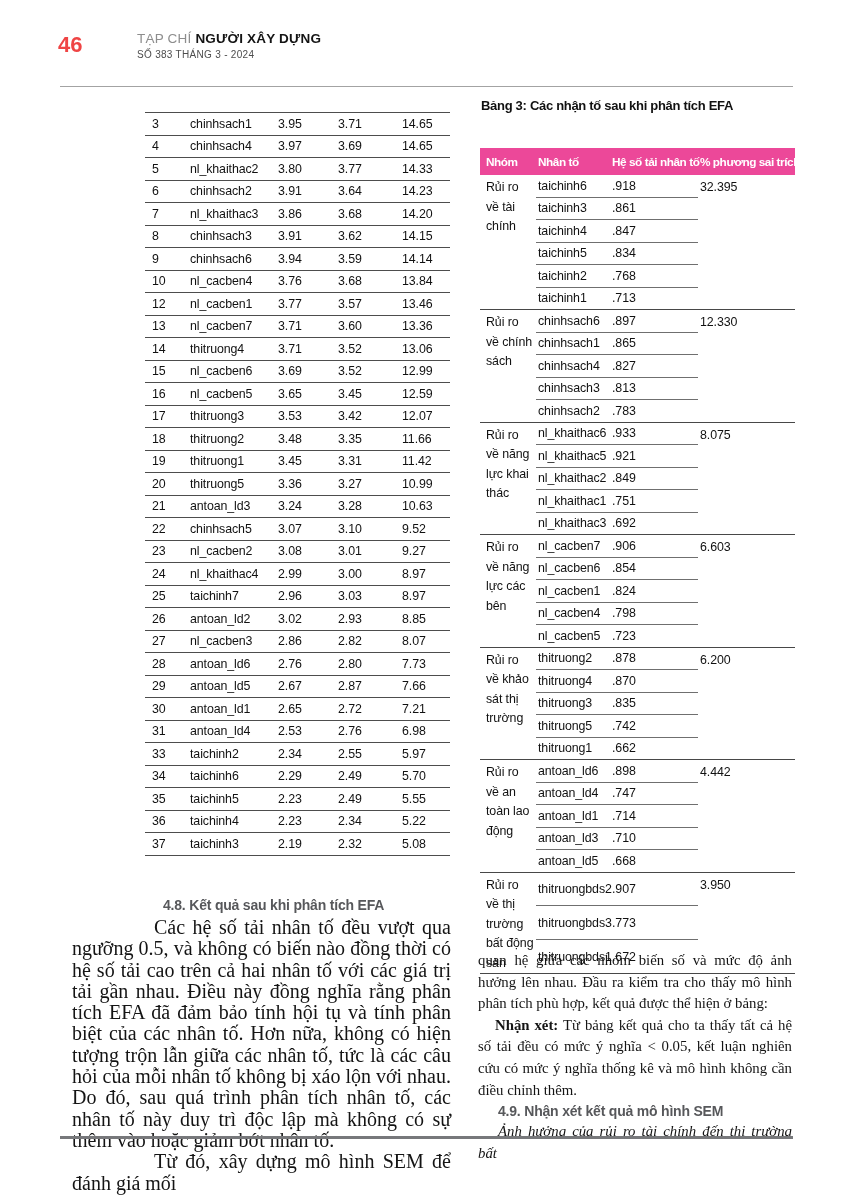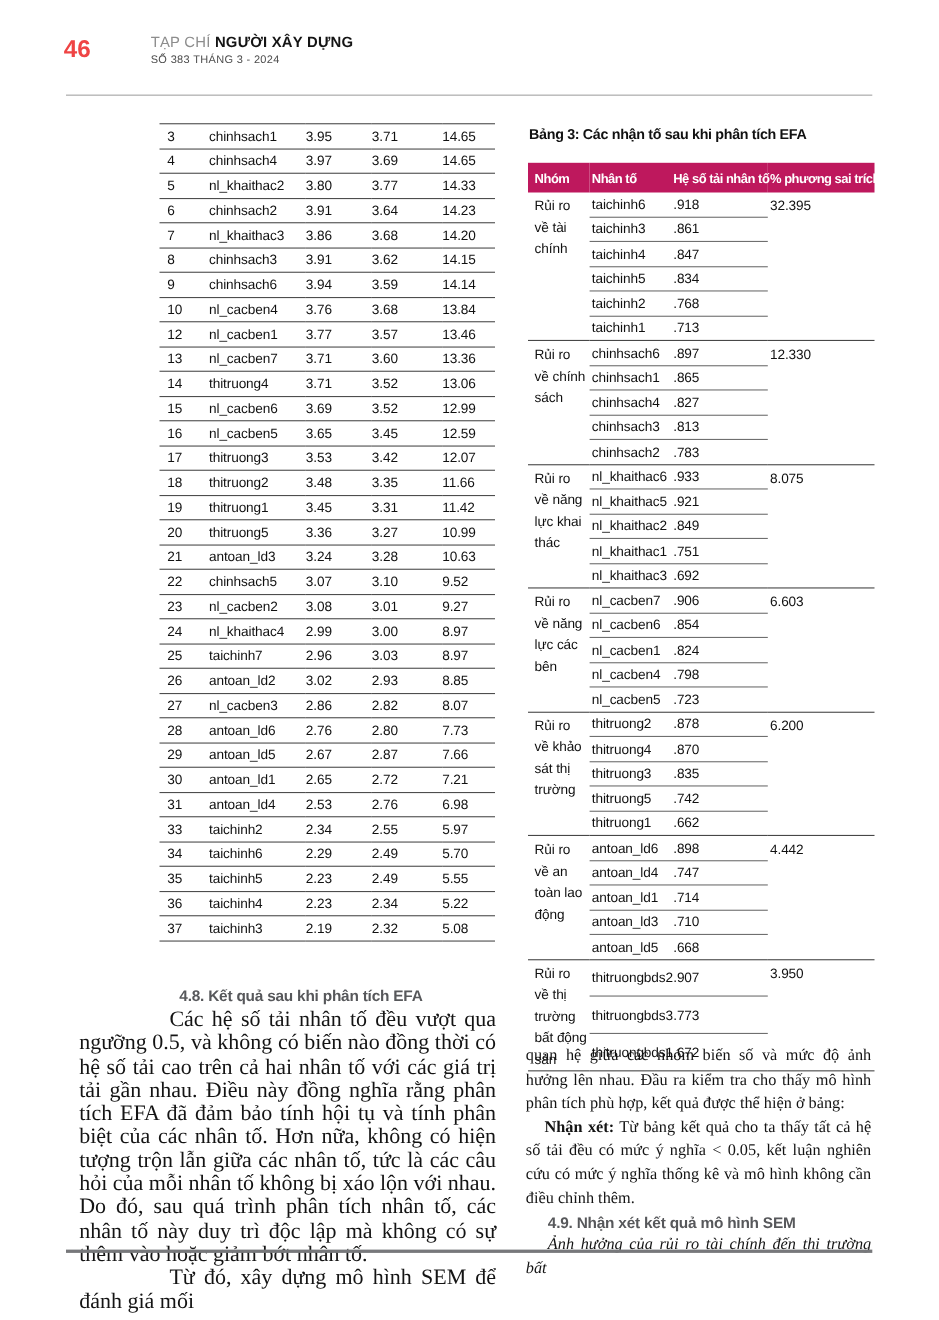--- a/index.html
+++ b/index.html
@@ -15,24 +15,24 @@
   .j-issue{font-size:10px;color:#4d4d4d;margin-top:3px;letter-spacing:.3px;font-weight:500;}
   .header-rule{position:absolute;left:60px;top:86px;width:733px;height:1px;background:#a3a3a3;}
 
   
   .loadings-table{position:absolute;left:145px;top:112px;width:305px;border-collapse:collapse;table-layout:fixed;
     font-family:"Liberation Sans",sans-serif;font-size:12.4px;color:#111;border-top:1px solid #4d4d4d;letter-spacing:-0.1px;}
   .loadings-table td{border-bottom:1px solid #4d4d4d;height:21.5px;padding:0;vertical-align:middle;overflow:hidden;}
   .loadings-table td.c0{padding-left:7px;}
 
   
-  .efa-title{position:absolute;left:481px;top:114px;font:bold 13px "Liberation Sans",sans-serif;letter-spacing:-0.3px;color:#111;}
+  .efa-title{position:absolute;left:481px;top:98px;font:bold 13px "Liberation Sans",sans-serif;letter-spacing:-0.3px;color:#111;}
   .efa{position:absolute;left:480px;top:148px;width:315px;border-collapse:collapse;table-layout:fixed;
     font-family:"Liberation Sans",sans-serif;color:#111;border-bottom:1.5px solid #474747;}
-  .efa thead th{background:#be185d;color:#ffffff;font-weight:bold;font-size:11.8px;letter-spacing:-0.45px;
+  .efa thead th{background:#ec4899;color:#ffffff;font-weight:bold;font-size:11.8px;letter-spacing:-0.45px;
     text-align:left;height:27px;padding:0 0 0 2px;white-space:nowrap;}
   .efa thead th.h0{padding-left:6px;}
   .efa tbody td{font-size:12.4px;letter-spacing:-0.1px;}
   .efa td.factor,.efa td.loading{height:21.5px;padding:0 0 0 2px;vertical-align:middle;}
   .efa td.group-cell{vertical-align:top;padding:3px 2px 0 6px;line-height:19.5px;}
   .efa td.variance{vertical-align:top;padding:3px 0 0 2px;line-height:19.5px;}
   .efa td.sep{border-bottom:1px solid #6f6f6f;}
   .efa tr.gstart td{border-top:1.2px solid #474747;}
   .efa tr.gstart.first td{border-top:none;}
 

